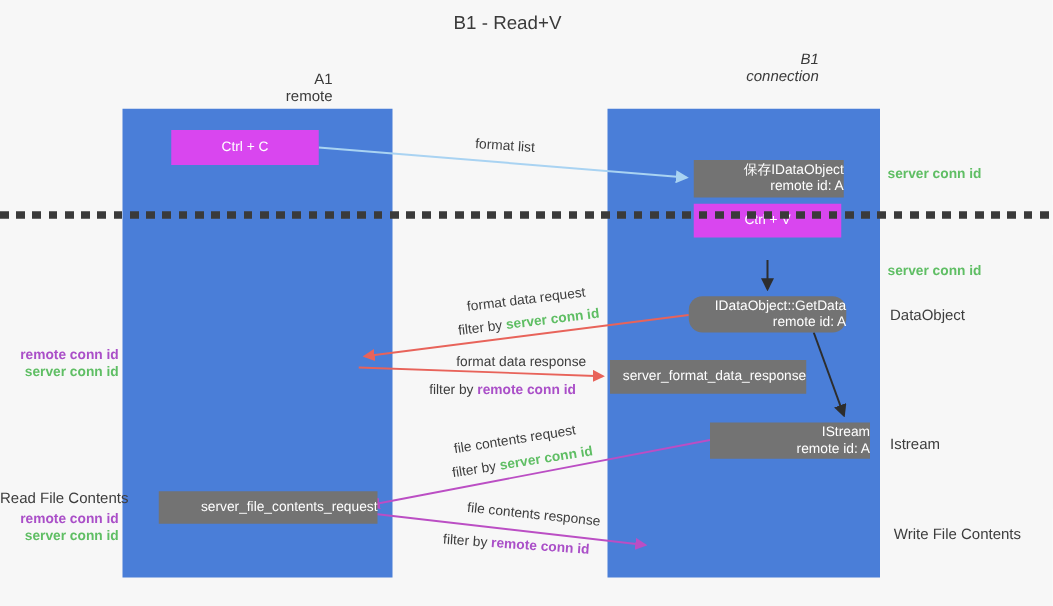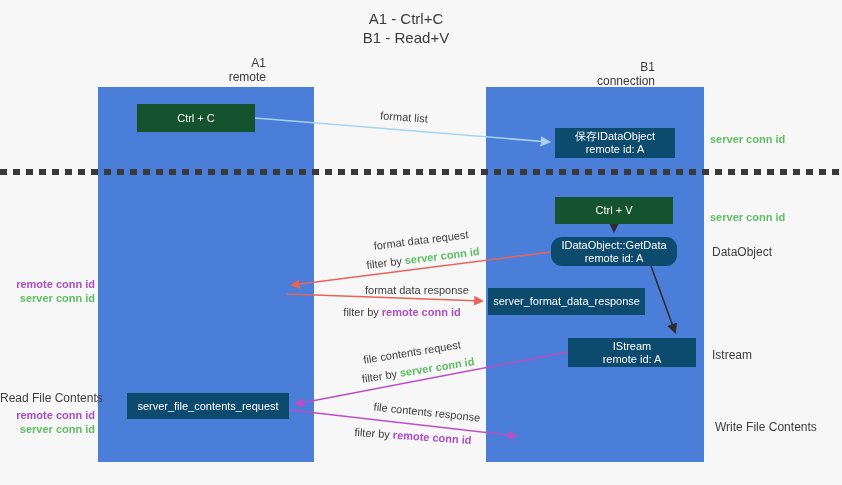--- a/index.html
+++ b/index.html
@@ -9,45 +9,44 @@
   }
   .title{position:absolute;left:306px;top:9px;width:200px;text-align:center;
     font-size:15px;line-height:19px;color:#3a3a3a;}
   .colhead{position:absolute;text-align:right;font-size:12px;line-height:14px;color:#3a3a3a;}
   .lifeline{position:absolute;background:#4a7ed8;z-index:1;}
   .dots{position:absolute;left:0;top:169px;width:842px;height:6px;z-index:5;
     background:repeating-linear-gradient(90deg,#3a3a3a 0 7px,transparent 7px 13px);}
   svg.arrows{position:absolute;left:0;top:0;z-index:3;}
   .node{position:absolute;z-index:4;display:flex;flex-direction:column;align-items:center;
     justify-content:center;color:#fff;font-size:11px;line-height:13px;text-align:center;}
-  .green{background:#14532d;}
-  .orange{background:#0c4a6e;}
+  .green{background:#d946ef;}
+  .orange{background:#737373;align-items:flex-end;}
   .lbl{position:absolute;font-size:11px;white-space:nowrap;color:#3d3d3d;z-index:2;}
   .ctr{transform:translate(-50%,-50%);}
   .blk{font-size:12px;color:#3d3d3d;}
   .g{color:#5fbe64;font-weight:bold;}
   .p{color:#aa4fc8;font-weight:bold;}
   .rightcol{text-align:left;}
   .leftcol{left:0;width:95px;text-align:right;}
 </style>
 </head>
 <body>
 
 <div class="canvas">
 
   <div class="title">
-    <div>A1 - Ctrl+C</div>
     <div>B1 - Read+V</div>
   </div>
 
   <div class="colhead" style="left:146px;top:56px;width:120px;">
     <div>A1</div>
     <div>remote</div>
   </div>
-  <div class="colhead" style="left:535px;top:60px;width:120px;">
+  <div class="colhead" style="left:535px;top:40px;width:120px;font-style:italic;">
     <div>B1</div>
     <div>connection</div>
   </div>
 
   <div class="lifeline" style="left:98px;top:87px;width:216px;height:375px;"></div>
   <div class="lifeline" style="left:486px;top:87px;width:218px;height:375px;"></div>
 
   <svg class="arrows" width="842" height="485">
     <defs>
       <marker id="m-blue" viewBox="0 0 10 10" refX="8" refY="5" markerWidth="6.5" markerHeight="6.5" orient="auto">
@@ -76,40 +75,40 @@
 
   <div class="node green" style="left:137px;top:104px;width:118px;height:28px;">
     <div>Ctrl + C</div>
   </div>
 
   <div class="node orange" style="left:555px;top:128px;width:120px;height:30px;">
     <div>保存IDataObject</div>
     <div>remote id: A</div>
   </div>
 
-  <div class="node green" style="left:555px;top:197px;width:118px;height:27px;">
+  <div class="node green" style="left:555px;top:163px;width:118px;height:27px;">
     <div>Ctrl + V</div>
   </div>
 
   <div class="node orange" style="left:551px;top:237px;width:126px;height:29px;border-radius:11px;">
     <div>IDataObject::GetData</div>
     <div>remote id: A</div>
   </div>
 
 
   <div class="node orange" style="left:488px;top:288px;width:157px;height:27px;">
     <div>server_format_data_response</div>
   </div>
 
   <div class="node orange" style="left:568px;top:338px;width:128px;height:29px;">
     <div>IStream</div>
     <div>remote id: A</div>
   </div>
 
-  <div class="node orange" style="left:127px;top:393px;width:162px;height:26px;">
+  <div class="node orange" style="left:127px;top:393px;width:175px;height:26px;">
     <div>server_file_contents_request</div>
   </div>
 
 
   <div class="lbl ctr" style="left:404px;top:117px;transform:translate(-50%,-50%) rotate(4deg);">format list</div>
 
   <div class="lbl ctr" style="left:421px;top:240px;transform:translate(-50%,-50%) rotate(-7deg);">format data request</div>
   <div class="lbl ctr" style="left:423px;top:258px;transform:translate(-50%,-50%) rotate(-7deg);"><span>filter by </span><span class="g">server conn id</span></div>
 
   <div class="lbl ctr" style="left:417px;top:290px;">format data response</div>

